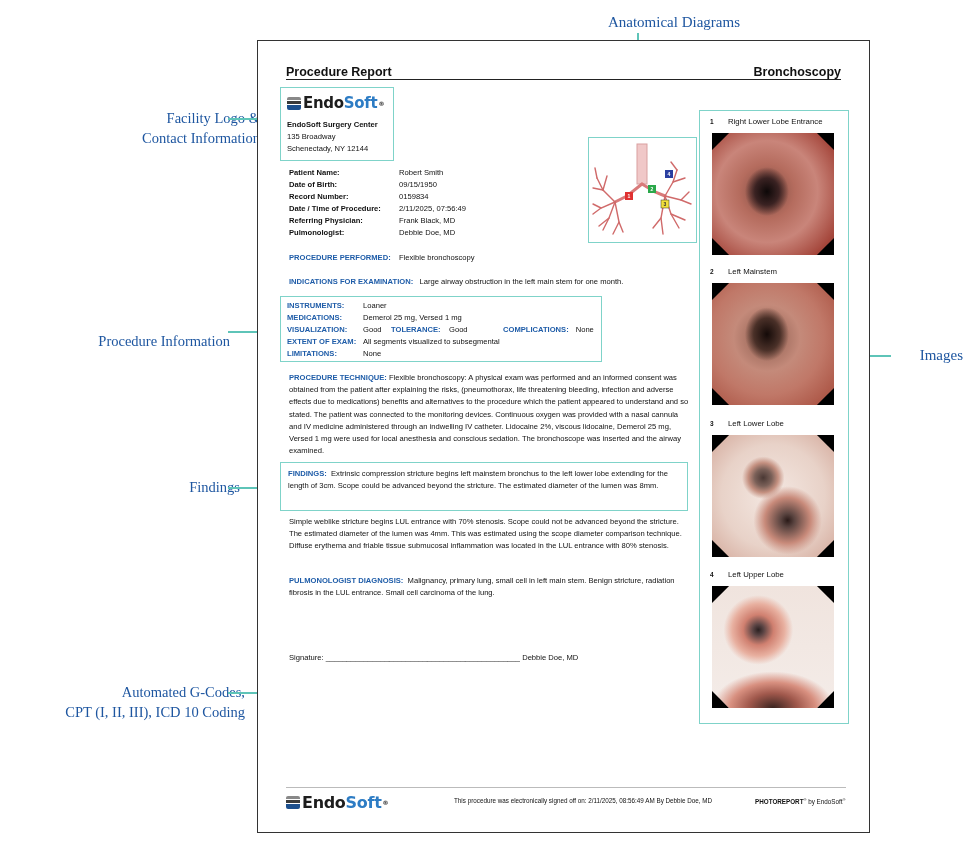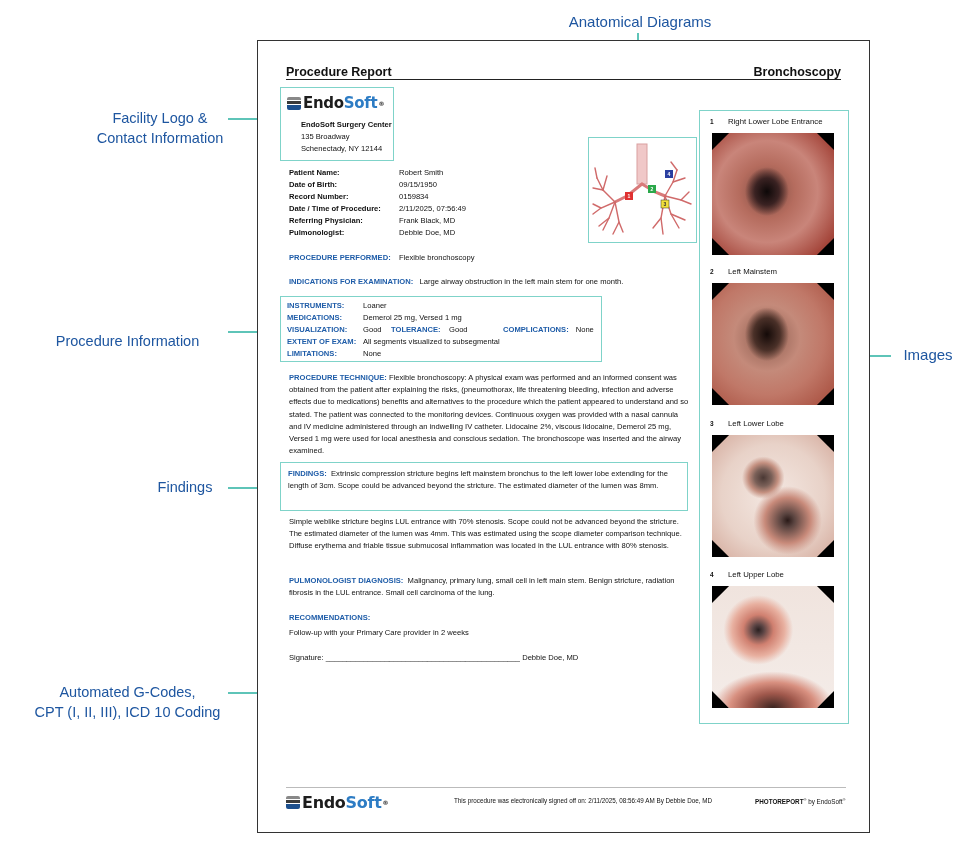--- a/index.html
+++ b/index.html
@@ -1,17 +1,17 @@
 <!DOCTYPE html>
 <html><head>
 <meta charset="utf-8">
 <style>
   html,body{margin:0;padding:0;background:#ffffff;}
   body{width:967px;height:844px;position:relative;overflow:hidden;font-family:"Liberation Sans",sans-serif;color:#111;}
-  .callout{position:absolute;color:#1e56a0;font-family:Liberation Sans, sans-serif;font-size:14.5px;line-height:20px;text-align:center;font-weight:500;}
+  .callout{position:absolute;color:#1e56a0;font-family:Liberation Serif, serif;font-size:14.5px;line-height:20px;text-align:right;font-weight:500;}
   .arrow-h{position:absolute;height:2px;background:#5ec4b8;}
   .arrow-v{position:absolute;width:2px;background:#5ec4b8;}
   .ah-right{position:absolute;width:0;height:0;border-top:6px solid transparent;border-bottom:6px solid transparent;border-left:10px solid #5ec4b8;}
   .ah-left{position:absolute;width:0;height:0;border-top:6px solid transparent;border-bottom:6px solid transparent;border-right:10px solid #5ec4b8;}
   .ah-down{position:absolute;width:0;height:0;border-left:6px solid transparent;border-right:6px solid transparent;border-top:10px solid #5ec4b8;}
 
   .page{position:absolute;left:257px;top:40px;width:611px;height:791px;border:1px solid #333;background:#fff;}
   .hdr{position:absolute;left:28px;top:24px;width:555px;height:14px;border-bottom:1.5px solid #222;}
   .hdr-left{position:absolute;left:0;top:0;font-weight:bold;font-size:12.5px;font-family:"Liberation Sans",sans-serif;}
   .hdr-right{position:absolute;right:0;top:0;font-weight:bold;font-size:12.5px;}
@@ -73,21 +73,21 @@
     <span class="hdr-right">Bronchoscopy</span>
   </div>
 
   <div class="box" style="left:22px;top:46px;width:112px;height:72px;">
     <div class="logo" style="position:absolute;left:6px;top:6px;">
       <span class="logo-mark"></span>
       <span class="e">Endo</span>
         <span class="s">Soft</span>
         <sup>®</sup>
     </div>
-    <div class="small" style="position:absolute;left:6px;top:31px;margin-left:14px;">
+    <div class="small" style="position:absolute;left:6px;top:31px;">
       <div class="b">EndoSoft Surgery Center</div>
       <div class="b" style="font-weight:normal">135 Broadway</div>
       <div>Schenectady, NY 12144</div>
     </div>
   </div>
 
   <div class="small" style="position:absolute;left:31px;top:126px;">
     <div class="pi-row">
         <span class="k">Patient Name:</span>
         <span>Robert Smith</span>
@@ -165,24 +165,20 @@
     </div>
   </div>
 
   <div class="para" style="top:475px;">Simple weblike stricture begins LUL entrance with 70% stenosis.  Scope could not be advanced beyond the stricture.  The estimated diameter of the lumen was 4mm.  This was estimated using the scope diameter comparison technique.  Diffuse erythema and friable tissue submucosal inflammation was located in the LUL entrance with 80% stenosis.</div>
 
   <div class="para" style="top:534px;">
     <span class="lbl">PULMONOLOGIST DIAGNOSIS:</span>&nbsp;
     <span>Malignancy, primary lung, small cell in left main stem.  Benign stricture, radiation fibrosis in the LUL entrance.  Small cell carcinoma of the lung.</span>
   </div>
 
-  <div class="para" style="top:571px;">
-    <div class="lbl">RECOMMENDATIONS:</div>
-    <div style="margin-top:3px">Follow-up with your Primary Care provider in 2 weeks</div>
-  </div>
 
   <div class="para" style="top:611px;">
     <span>Signature:</span>
     <span>______________________________________________</span>
     <span>Debbie Doe, MD</span>
   </div>
 
 
   <div class="box" style="left:330px;top:96px;width:107px;height:104px;">
     <svg width="107" height="104" viewBox="0 0 107 104">

